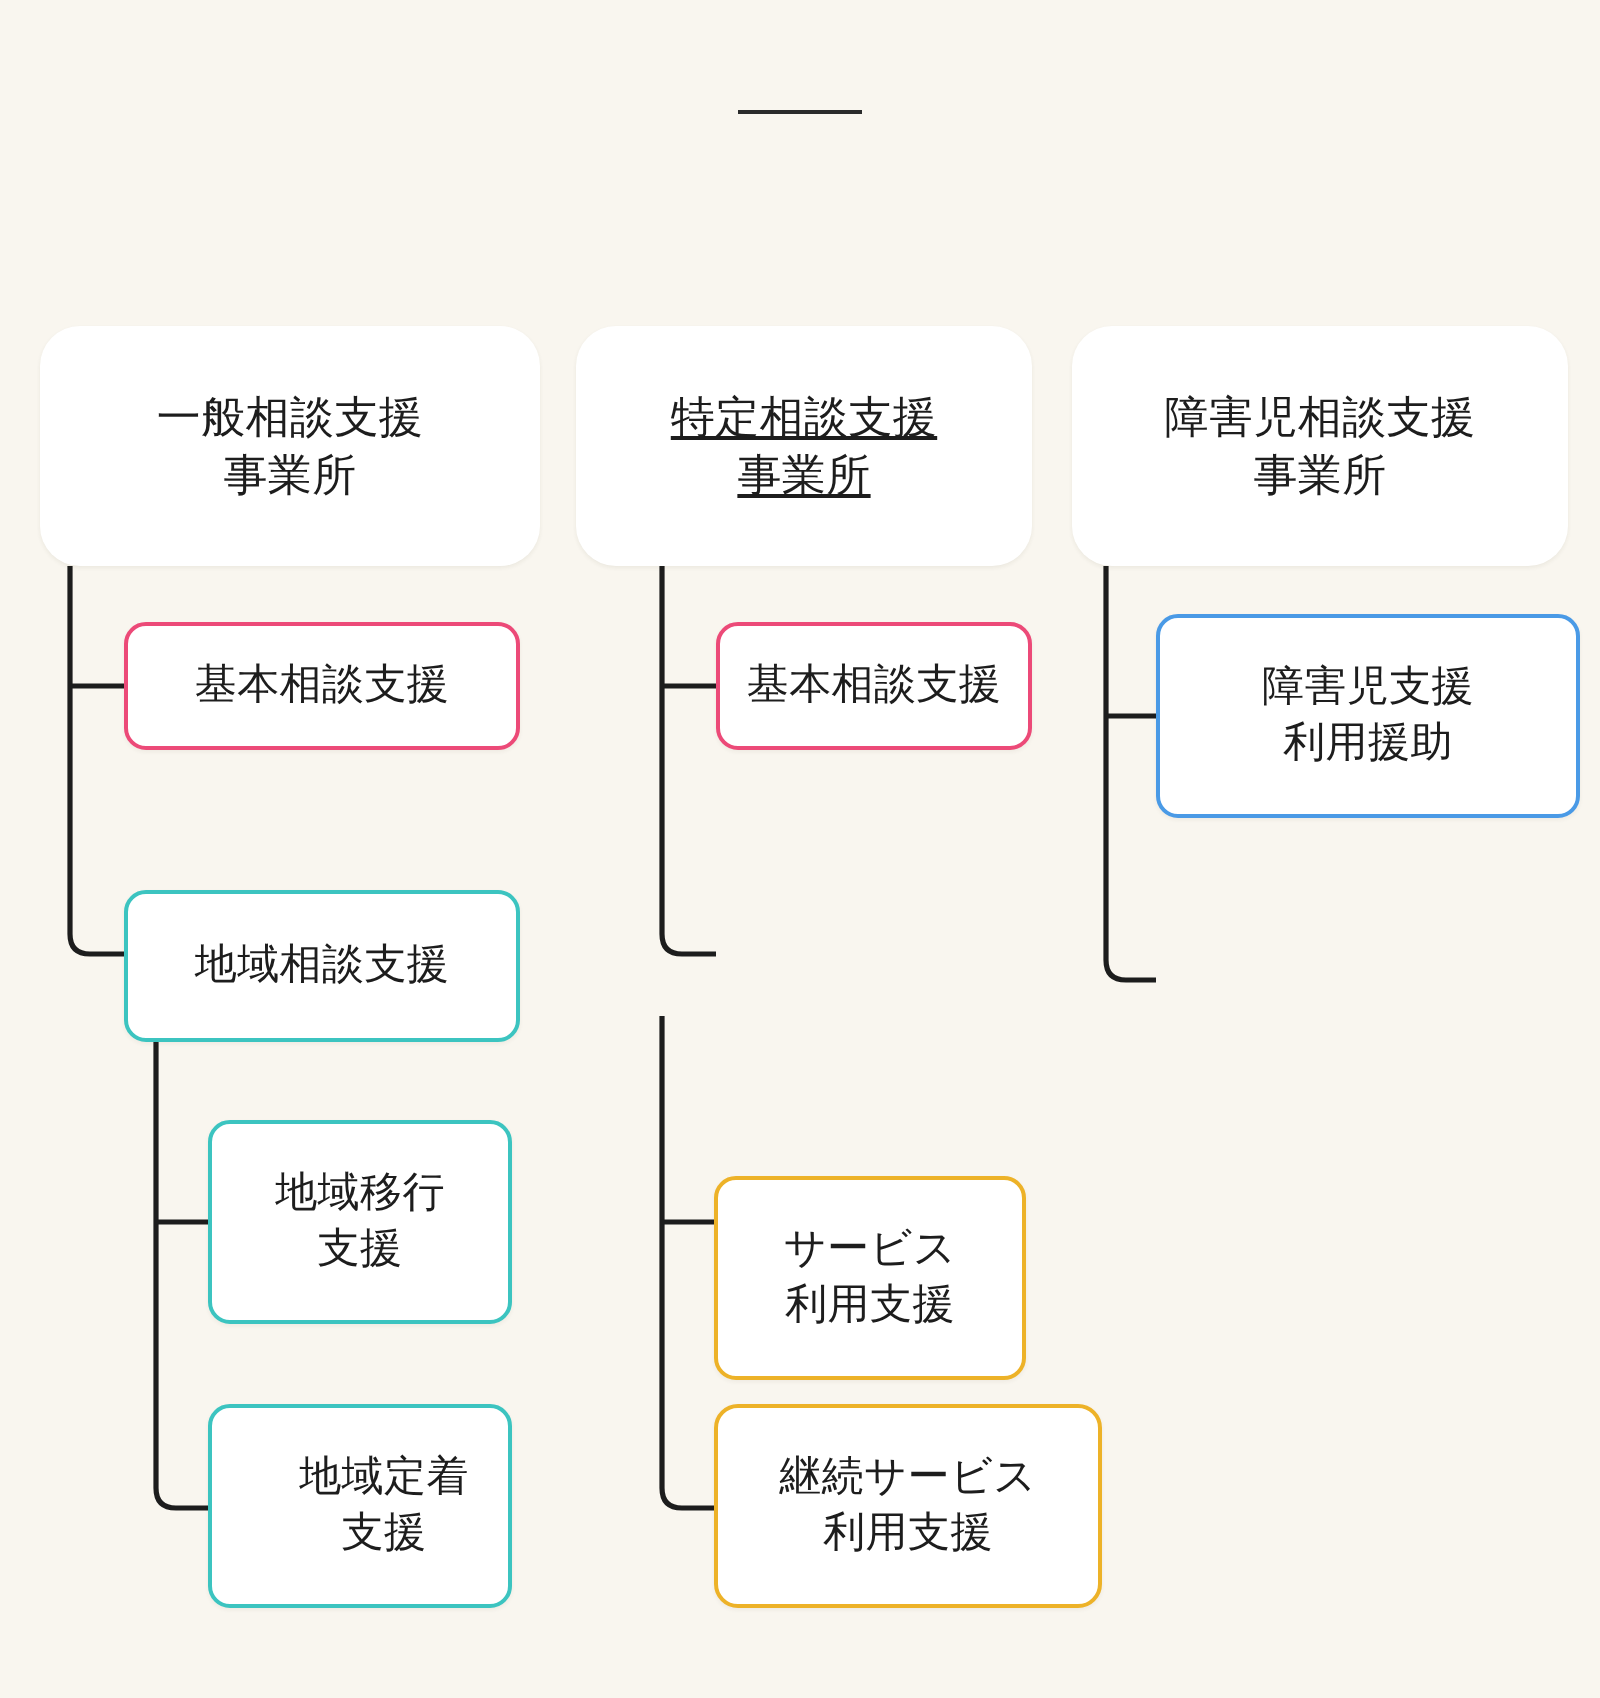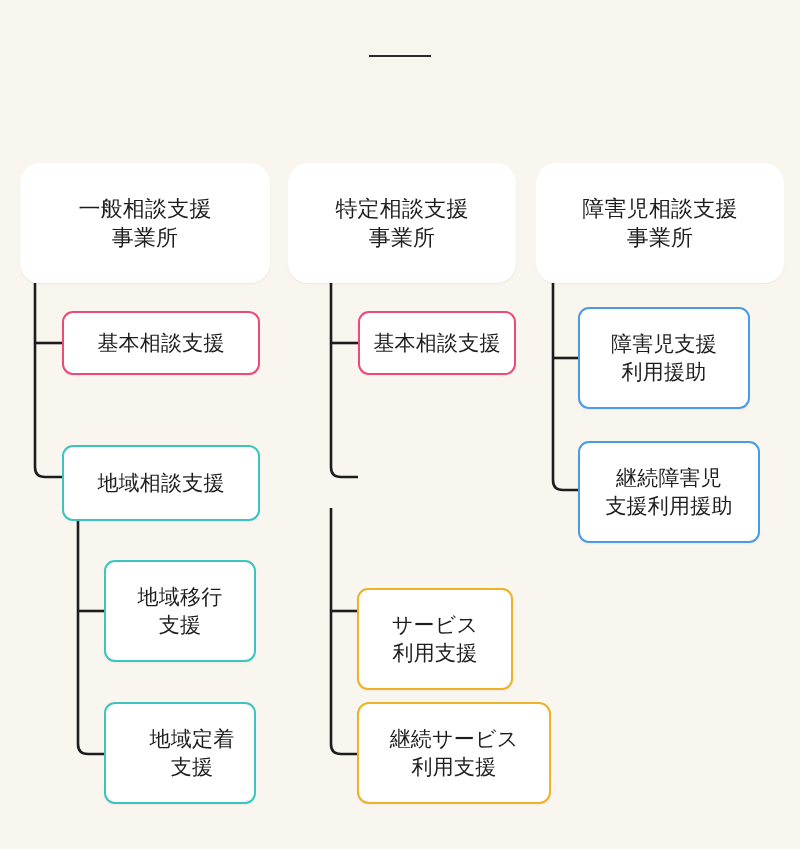--- a/index.html
+++ b/index.html
@@ -125,21 +125,21 @@
   <div class="node sub" style="left:104px; top:560px; width:152px; height:102px; border-color:#3cc4c0;">
     <span>地域移行
 支援</span>
   </div>
 
   <div class="node sub" style="left:104px; top:702px; width:152px; height:102px; border-color:#3cc4c0;padding-left:24px;">
     <span>地域定着
 支援</span>
   </div>
 
-  <div class="node head" style="left:288px; top:163px; width:228px; height:120px;">
+  <div class="node head" style="left:288px; top:163px; width:228px; height:120px;text-decoration:underline;">
     <span>特定相談支援
 事業所</span>
   </div>
 
   <div class="node sub" style="left:358px; top:311px; width:158px; height:64px; border-color:#ec4a78;">
     <span>基本相談支援</span>
   </div>
 
 
   <div class="node sub" style="left:357px; top:560px; width:156px; height:102px; border-color:#edb228;margin-top:28px;">
@@ -150,23 +150,19 @@
   <div class="node sub" style="left:357px; top:702px; width:194px; height:102px; border-color:#edb228;border-radius:12px;">
     <span>継続サービス
 利用支援</span>
   </div>
 
   <div class="node head" style="left:536px; top:163px; width:248px; height:120px;">
     <span>障害児相談支援
 事業所</span>
   </div>
 
-  <div class="node sub" style="left:578px; top:307px; width:172px; height:102px; border-color:#4a9ae6;">
+  <div class="node sub" style="left:578px; top:307px; width:212px; height:102px; border-color:#4a9ae6;">
     <span>障害児支援
 利用援助</span>
   </div>
 
-  <div class="node sub" style="left:578px; top:441px; width:182px; height:102px; border-color:#4a9ae6;">
-    <span>継続障害児
-支援利用援助</span>
-  </div>
 
 </div>
 
 </body></html>

